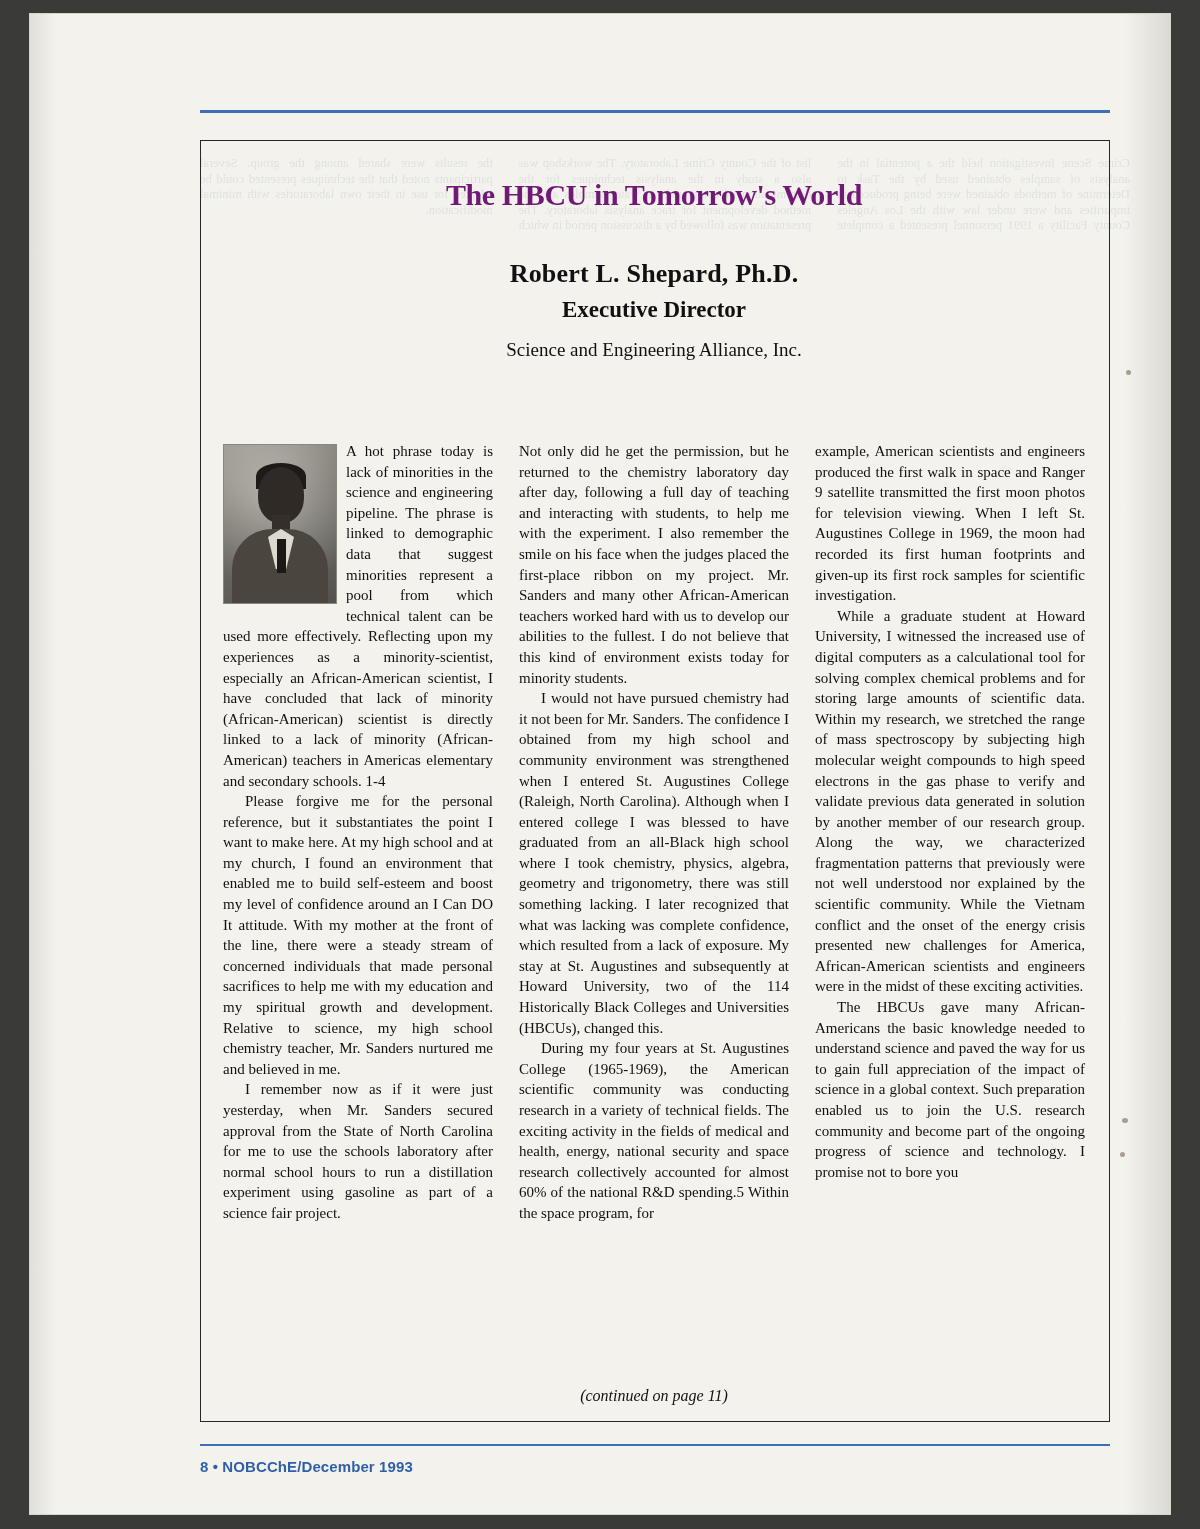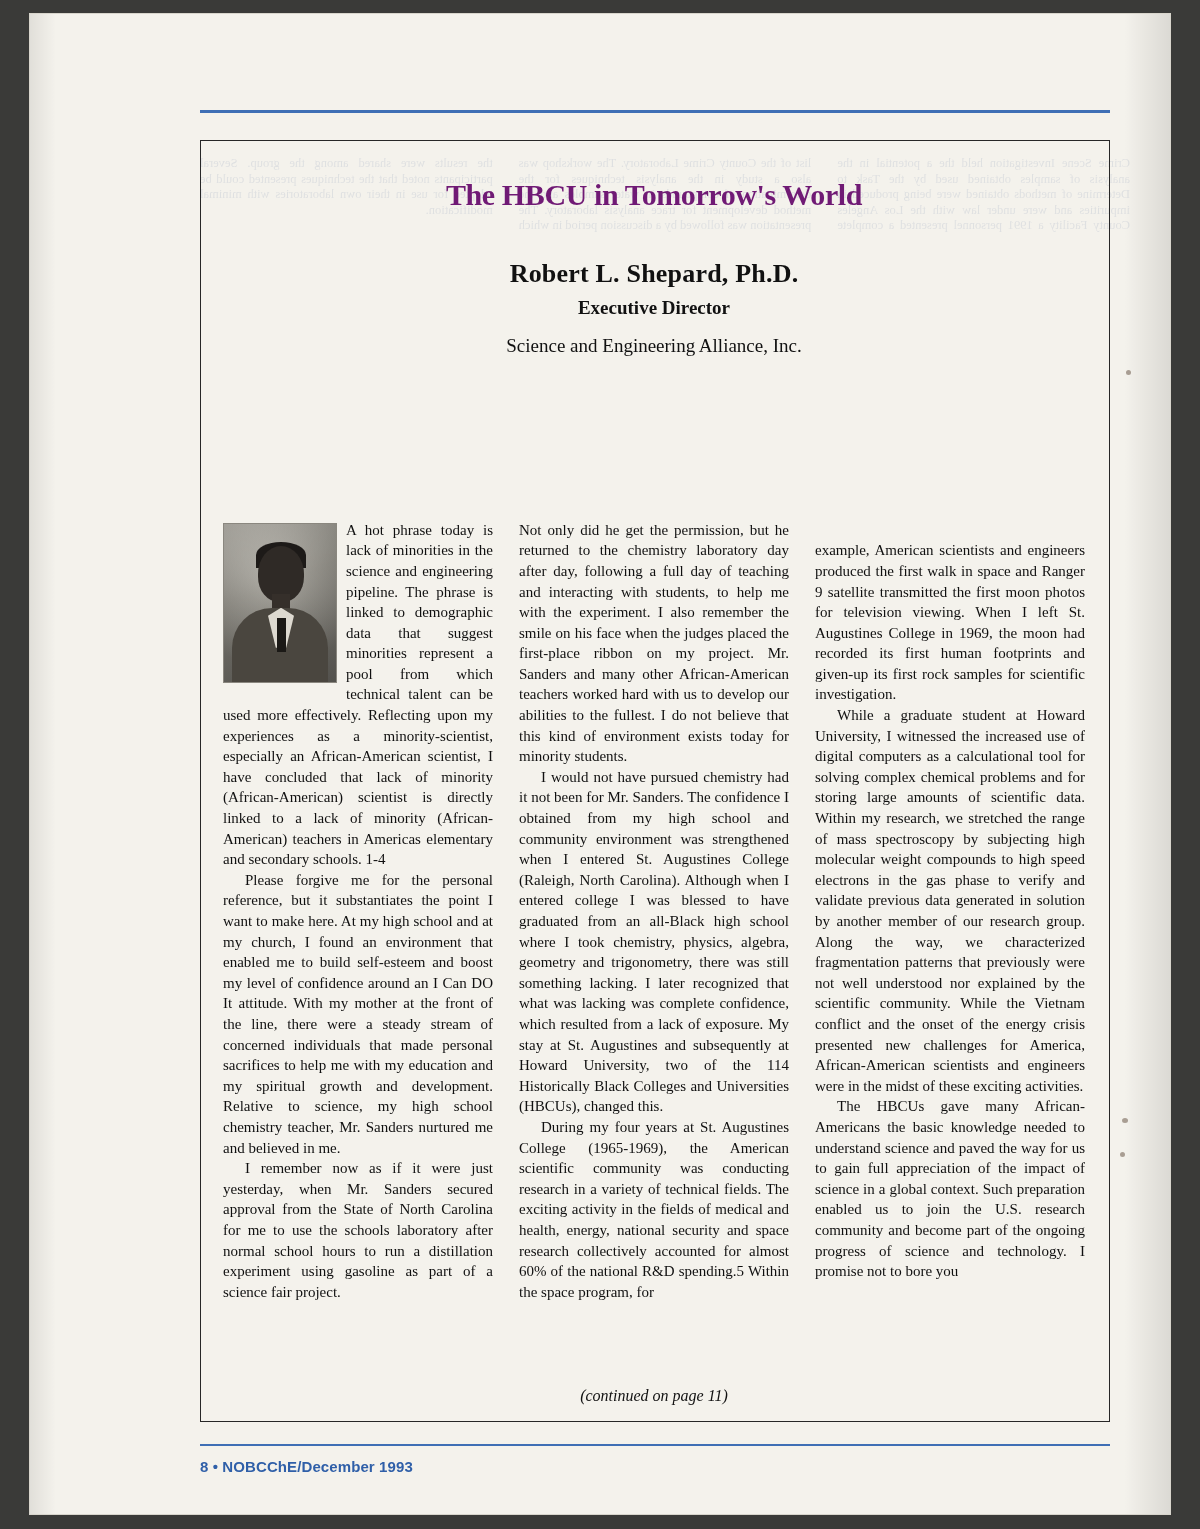--- a/index.html
+++ b/index.html
@@ -104,39 +104,38 @@
   }
   .byline .author {
     font-size: 26px;
     font-weight: bold;
     letter-spacing: 0.2px;
     color: #111;
     margin-top: 33px;
   }
   .byline .role {
     margin-top: 8px;
-    font-size: 19px;
+    font-size: 23px;
     font-weight: bold;
     color: #111;
   }
   .byline .org {
     margin-top: 16px;
     font-size: 19px;
     font-weight: normal;
     color: #111;
   }
   .columns {
     position: absolute;
     top: 286px;
     left: 0;
     width: 862px;
     height: 940px;
     display: flex;
     gap: 26px;
-    align-items: center;
   }
   .col {
     width: 270px;
     font-size: 15px;
     line-height: 20.6px;
     text-align: justify;
     color: #101010;
     position: relative;
   }
   .col p {

